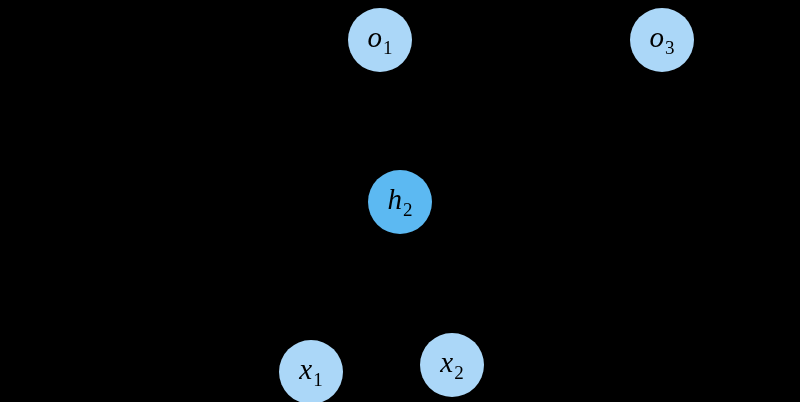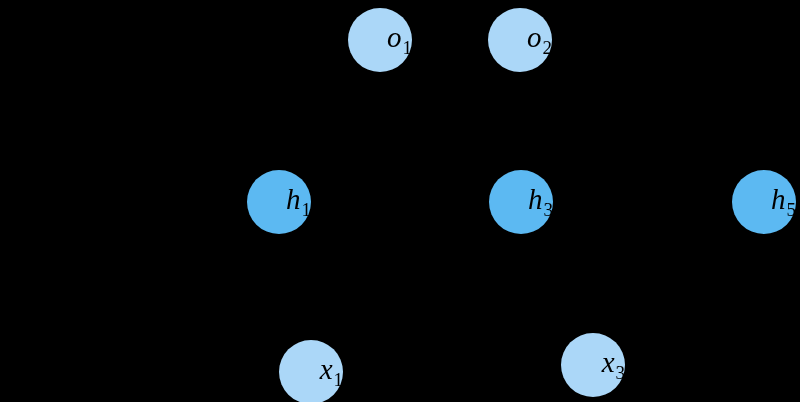--- a/index.html
+++ b/index.html
@@ -15,21 +15,21 @@
     overflow: hidden;
     font-family: "Liberation Serif", serif;
   }
   .node {
     position: absolute;
     width: 64px;
     height: 64px;
     border-radius: 50%;
     display: flex;
     align-items: center;
-    justify-content: flex-end;
+    justify-content: center;
   }
   .node.light { background: var(--fill-light, #ABD7F8); }
   .node.mid   { background: var(--fill-hidden, #5CB9F2); }
   .node-label {
     color: var(--text, #000000);
     font-size: 29px;
     line-height: 1;
     white-space: nowrap;
   }
   .base {
@@ -44,34 +44,28 @@
   }
 </style>
 </head>
 <body>
 
 <div class="canvas">
 
   <div class="node light" style="left:348px;top:8px">
     <span class="node-label"><i class="base">o</i><span class="sub">1</span></span>
   </div>
-  <div class="node light" style="left:488px;top:8px">
-    <span class="node-label"><i class="base">o</i><span class="sub">2</span></span>
+  <div class="node light" style="left:630px;top:8px">
+    <span class="node-label"><i class="base">o</i><span class="sub">3</span></span>
   </div>
 
-  <div class="node mid" style="left:247px;top:170px">
-    <span class="node-label"><i class="base">h</i><span class="sub">1</span></span>
-  </div>
-  <div class="node mid" style="left:489px;top:170px">
-    <span class="node-label"><i class="base">h</i><span class="sub">3</span></span>
-  </div>
-  <div class="node mid" style="left:732px;top:170px">
-    <span class="node-label"><i class="base">h</i><span class="sub">5</span></span>
+  <div class="node mid" style="left:368px;top:170px">
+    <span class="node-label"><i class="base">h</i><span class="sub">2</span></span>
   </div>
 
   <div class="node light" style="left:279px;top:340px">
     <span class="node-label"><i class="base">x</i><span class="sub">1</span></span>
   </div>
-  <div class="node light" style="left:561px;top:333px">
-    <span class="node-label"><i class="base">x</i><span class="sub">3</span></span>
+  <div class="node light" style="left:420px;top:333px">
+    <span class="node-label"><i class="base">x</i><span class="sub">2</span></span>
   </div>
 
 </div>
 
 </body></html>

